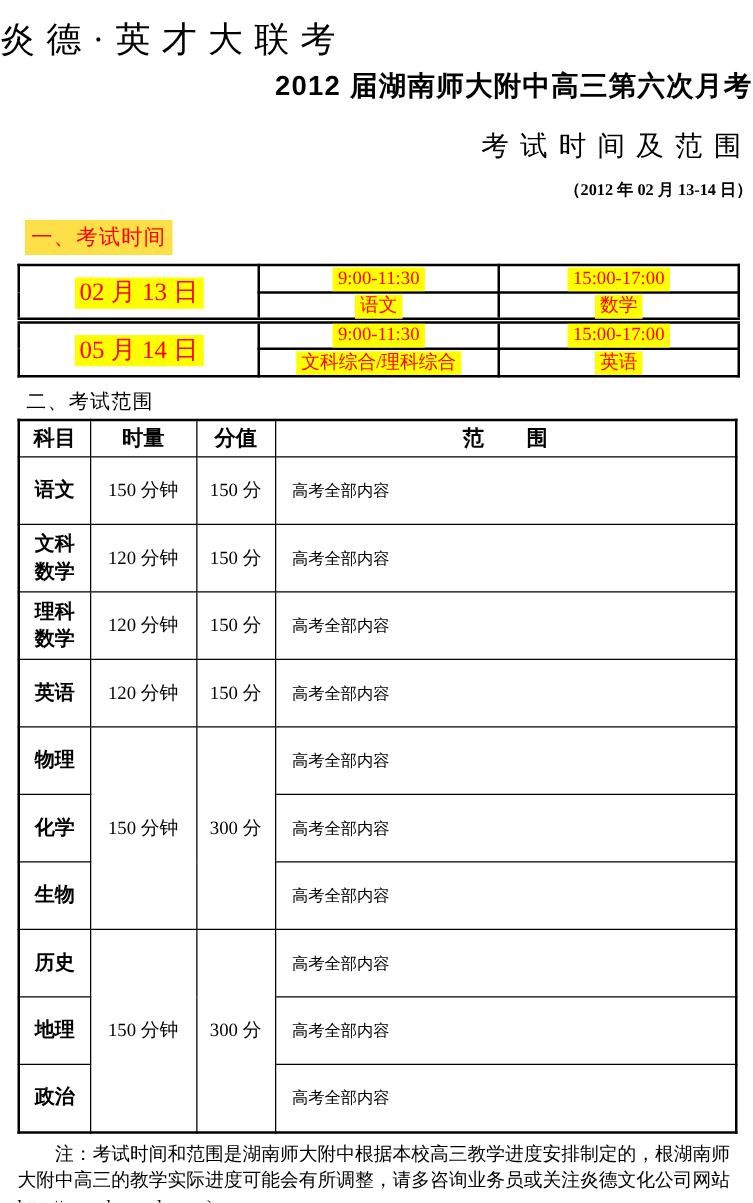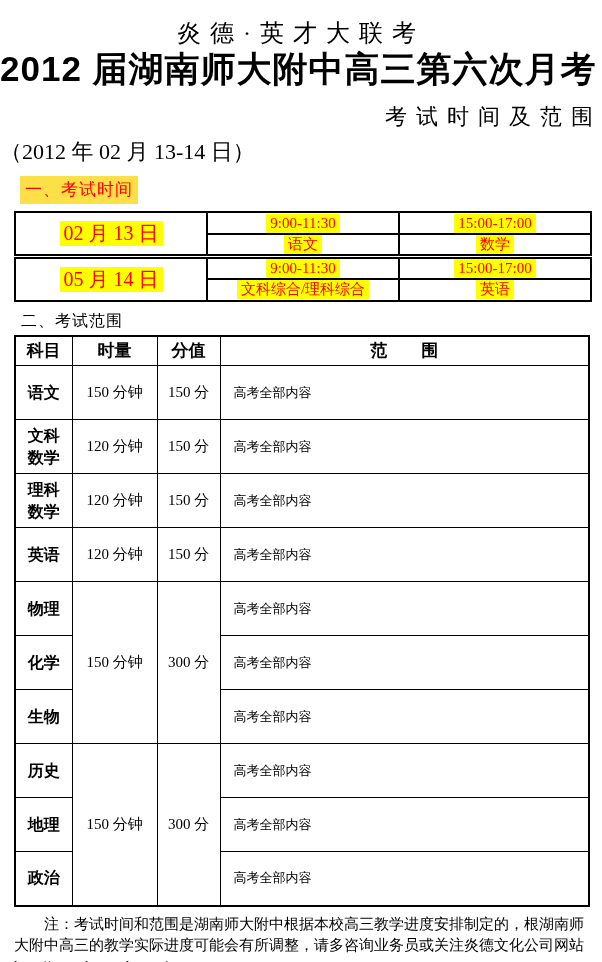--- a/index.html
+++ b/index.html
@@ -8,47 +8,46 @@
     width: 602px;
     height: 962px;
     font-family: "Liberation Serif", "DejaVu Serif", serif;
     color: #000;
     overflow: hidden;
   }
   .page { width: 602px; height: 962px; background: #fff; padding-top: 18px; }
 
   
   .title-brand {
-    text-align: center;
-    font-size: 24px;
+    font-size: 28px;
     font-weight: 400;
     letter-spacing: 9px;
     line-height: 30px;
   }
   .title-main {
-    text-align: left;
+    text-align: right;
     font-family: "Liberation Sans", "DejaVu Sans", sans-serif;
-    font-size: 35px;
+    font-size: 22px;
     font-weight: 700;
     letter-spacing: 1px;
     line-height: 34px;
     margin-top: 4px;
   }
   .title-sub {
     text-align: right;
     font-size: 22px;
     font-weight: 400;
     letter-spacing: 9px;
     line-height: 28px;
     margin-top: 17px;
   }
   .title-date {
-    text-align: left;
-    font-size: 22px;
-    font-weight: 400;
+    text-align: right;
+    font-size: 13px;
+    font-weight: 700;
     line-height: 22px;
     margin-top: 10px;
   }
 
   
   .sec-heading1 {
     display: inline-block;
     margin: 13px 0 7px 20px;
     padding: 2px 5px 3px 5px;
     background: #fde047;

